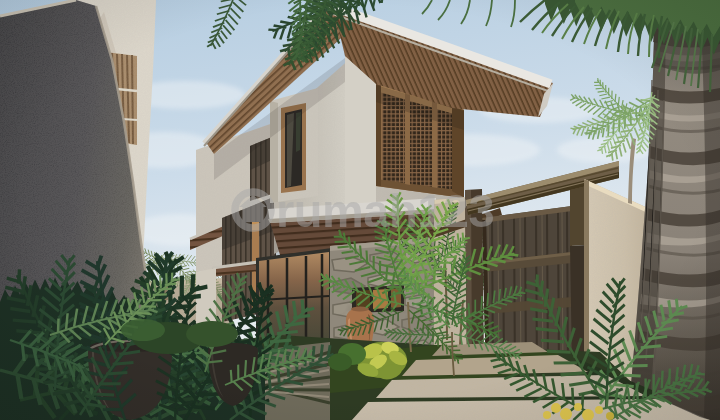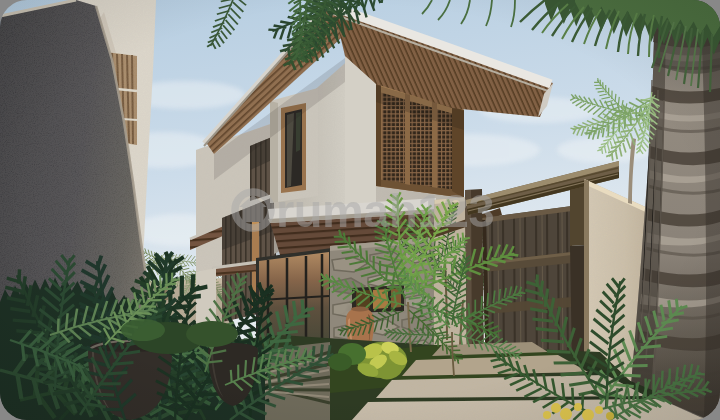--- a/index.html
+++ b/index.html
@@ -1,16 +1,16 @@
 <!DOCTYPE html>
 <html><head>
 <meta charset="utf-8">
 <style>
 html,body{margin:0;padding:0;background:#888;}
-#scene{width:720px;height:420px;overflow:hidden;position:relative;font-family:"Liberation Sans",sans-serif;border-radius:27px;}
+#scene{width:720px;height:420px;overflow:hidden;position:relative;font-family:"Liberation Sans",sans-serif;}
 </style>
 </head>
 <body>
 <div id="scene">
 <svg width="720" height="420" viewBox="0 0 720 420">
 <defs>
 <linearGradient id="skyg" x1="0" y1="0" x2="0.25" y2="1">
 <stop offset="0" stop-color="#b4cce0"></stop>
 <stop offset="0.45" stop-color="#ccdcea"></stop>
 <stop offset="0.75" stop-color="#e4ebf0"></stop>

